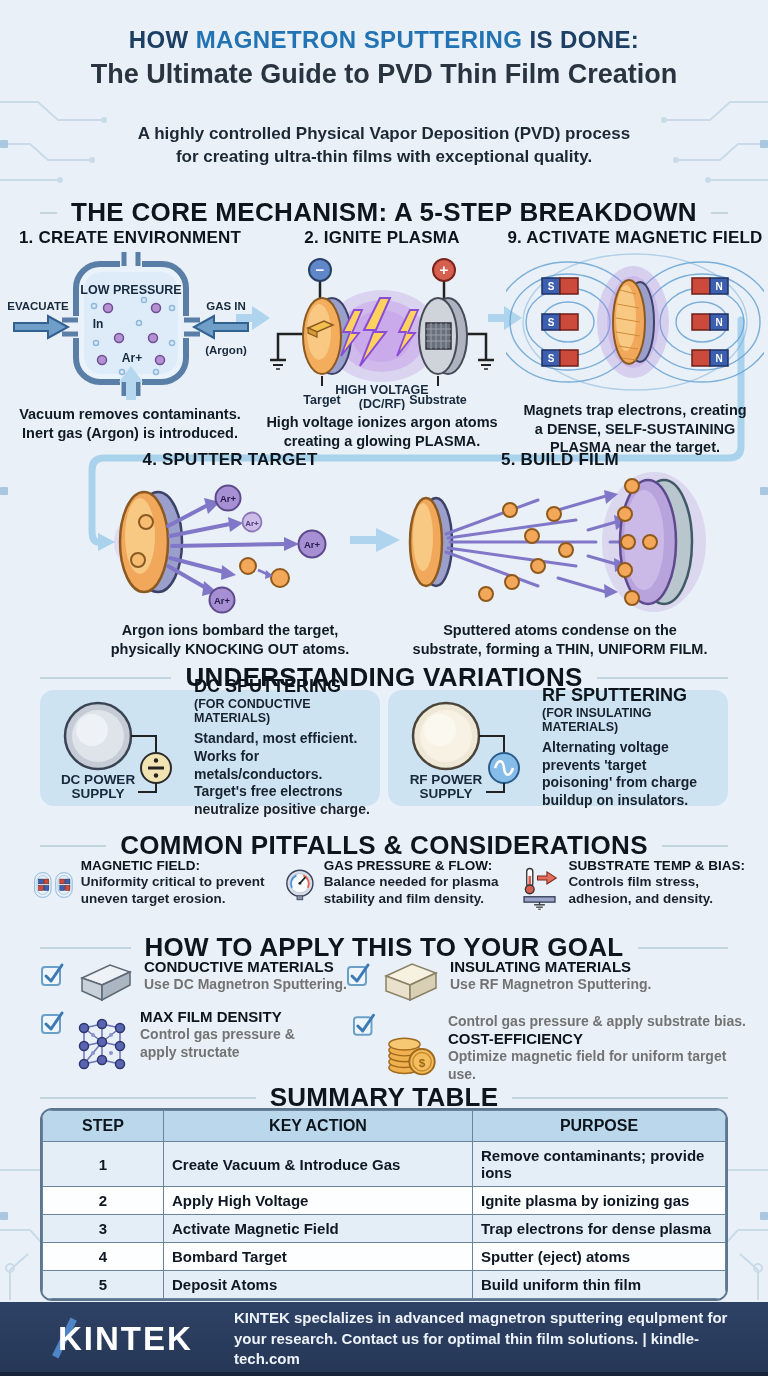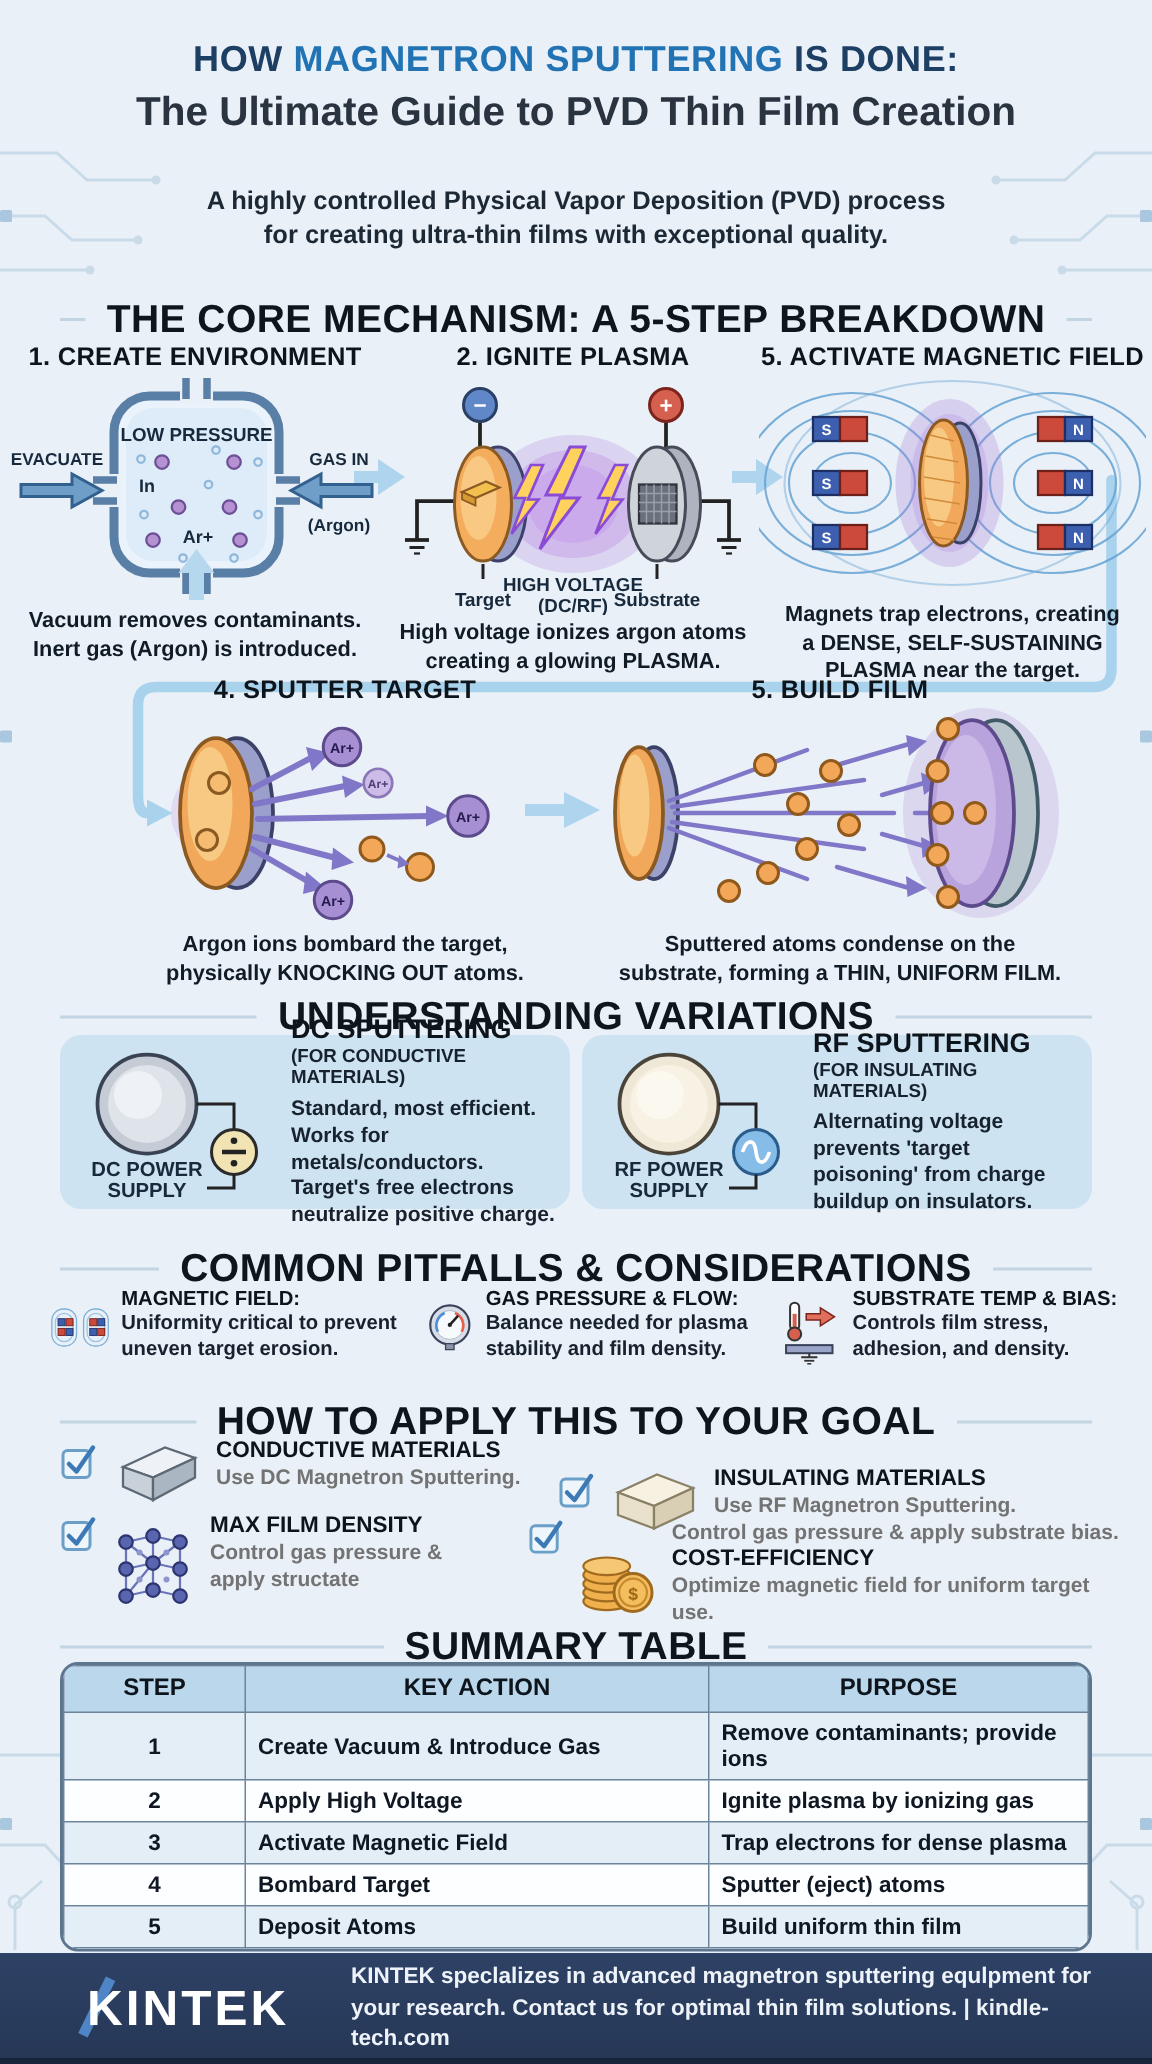--- a/index.html
+++ b/index.html
@@ -207,21 +207,21 @@
       <line x1="176" y1="128" x2="176" y2="138" stroke="#222" stroke-width="2"></line>
       <text x="60" y="156" text-anchor="middle" font-size="12.5" font-weight="bold" fill="#17293c">Target</text>
       <text x="120" y="146" text-anchor="middle" font-size="12.5" font-weight="bold" fill="#17293c">HIGH VOLTAGE</text>
       <text x="120" y="160" text-anchor="middle" font-size="12.5" font-weight="bold" fill="#17293c">(DC/RF)</text>
       <text x="176" y="156" text-anchor="middle" font-size="12.5" font-weight="bold" fill="#17293c">Substrate</text>
     </svg>
     <div class="caption" style="width:236px;"><span>High voltage ionizes argon atoms creating a glowing </span><b>PLASMA.</b><span></span></div>
   </div>
 
   <div class="col" style="left:506px;top:228px;width:258px;">
-    <div class="step-title">5. ACTIVATE MAGNETIC FIELD</div>
+    <div class="step-title">9. ACTIVATE MAGNETIC FIELD</div>
     <svg width="258" height="150" viewBox="0 0 258 150">
       <g fill="none" stroke="#66a3d4" stroke-width="1.4" opacity="0.85">
         <ellipse cx="62" cy="74" rx="26" ry="20"></ellipse>
           <ellipse cx="62" cy="74" rx="42" ry="34"></ellipse>
         <ellipse cx="62" cy="74" rx="58" ry="48"></ellipse>
           <ellipse cx="62" cy="74" rx="72" ry="60"></ellipse>
         <ellipse cx="196" cy="74" rx="26" ry="20"></ellipse>
           <ellipse cx="196" cy="74" rx="42" ry="34"></ellipse>
         <ellipse cx="196" cy="74" rx="58" ry="48"></ellipse>
           <ellipse cx="196" cy="74" rx="72" ry="60"></ellipse>
@@ -475,21 +475,21 @@
       <polygon points="8,18 36,5 56,12 28,25" fill="#eef2f6" stroke="#5d6875" stroke-width="1.5"></polygon>
       <polygon points="8,18 28,25 28,40 8,31" fill="#c8d1da" stroke="#5d6875" stroke-width="1.5"></polygon>
       <polygon points="28,25 56,12 56,25 28,40" fill="#aab6c2" stroke="#5d6875" stroke-width="1.5"></polygon>
     </svg>
     <div>
       <div class="goal-title">CONDUCTIVE MATERIALS</div>
       <div class="goal-body">Use DC Magnetron Sputtering.</div>
     </div>
   </div>
 
-  <div class="goal" style="left:372px;top:958px;width:390px;margin-top:19px;">
+  <div class="goal" style="left:346px;top:958px;width:390px;">
     <svg width="26" height="26" viewBox="0 0 26 26" style="margin-top:4px;">
       <rect x="2" y="5" width="18" height="18" rx="3" fill="#eef5fb" stroke="#6aa0c8" stroke-width="2"></rect>
       <polyline points="6,14 11,19 22,3" fill="none" stroke="#3d7ab5" stroke-width="3" stroke-linecap="round" stroke-linejoin="round"></polyline>
     </svg>
     <svg width="62" height="46" viewBox="0 0 62 46" style="margin-top:0;">
       <polygon points="6,18 32,6 56,15 30,27" fill="#f7f1e2" stroke="#8a8066" stroke-width="1.5"></polygon>
       <polygon points="6,18 30,27 30,42 6,33" fill="#e9e1cb" stroke="#8a8066" stroke-width="1.5"></polygon>
       <polygon points="30,27 56,15 56,30 30,42" fill="#d9cfb4" stroke="#8a8066" stroke-width="1.5"></polygon>
     </svg>
     <div>

